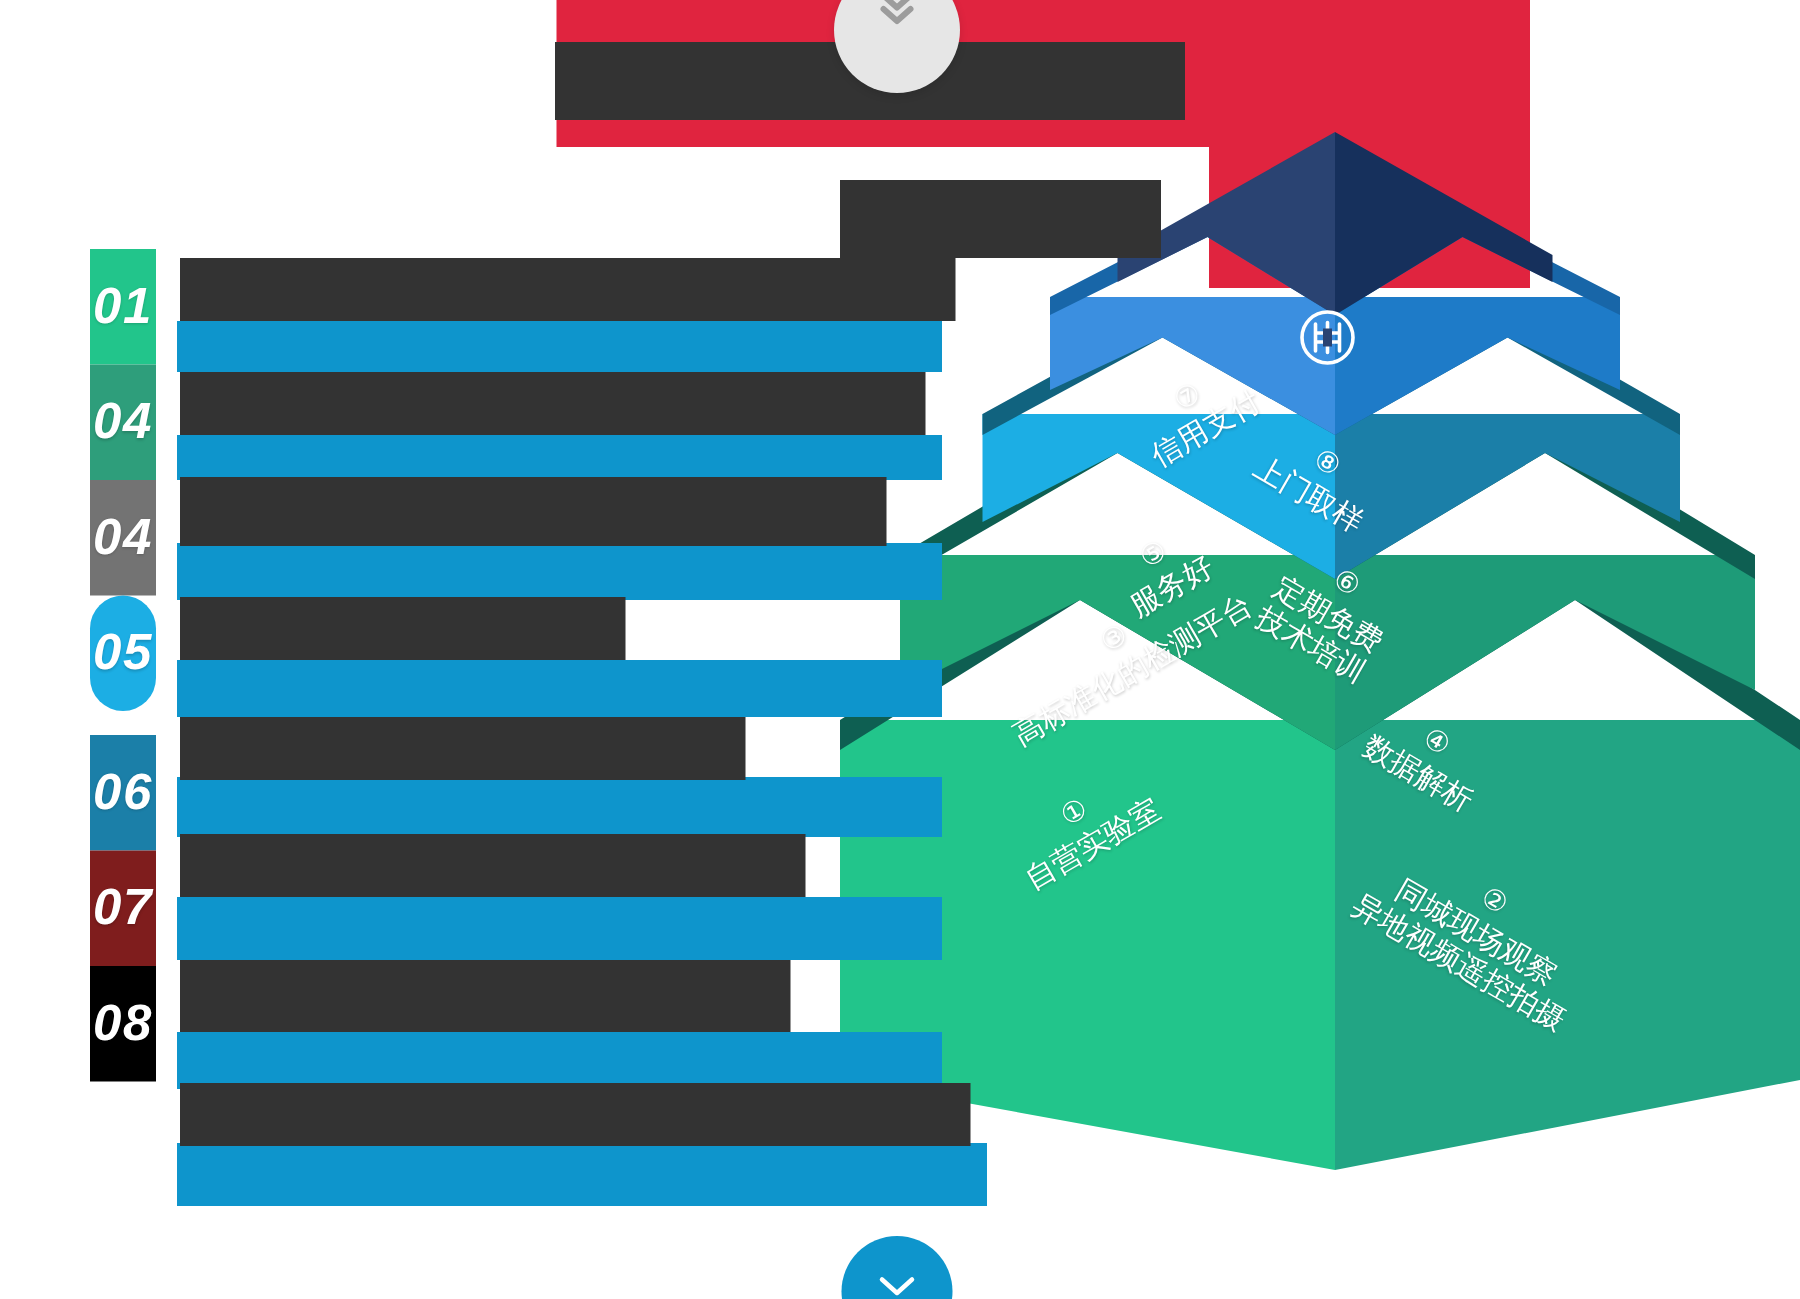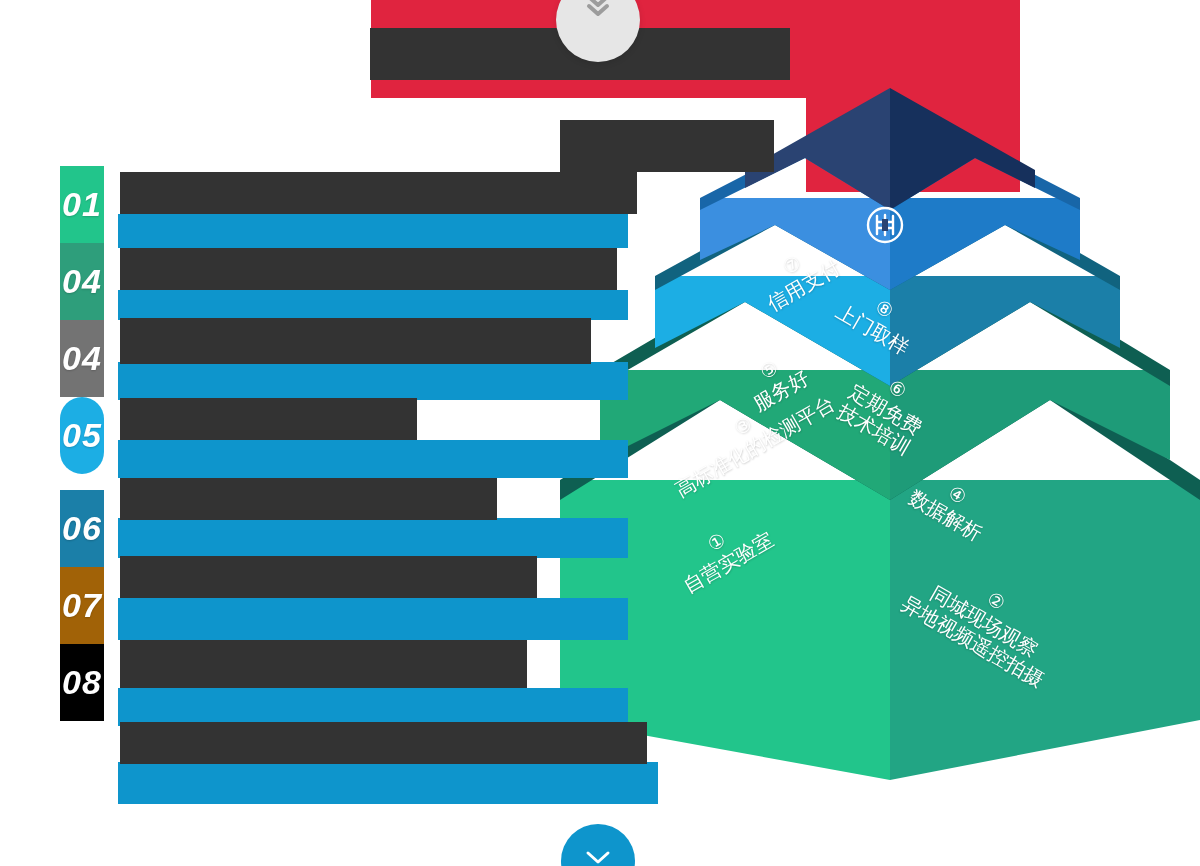--- a/index.html
+++ b/index.html
@@ -191,21 +191,21 @@
       </div>
       <div class="num-badge" style="background: #737373;">
         <span>04</span>
       </div>
       <div class="num-badge" style="background: rgb(28, 174, 228); border-radius: 29px;">
         <span>05</span>
       </div>
       <div class="num-badge" style="background: rgb(27, 127, 168); margin-top: 16px;">
         <span>06</span>
       </div>
-      <div class="num-badge" style="background: #a16207;">
+      <div class="num-badge" style="background: #7f1d1d;">
         <span>07</span>
       </div>
       <div class="num-badge" style="background: #000000;">
         <span>08</span>
       </div>
     </div>
 
   <div id="bottom-wave"></div>
   <div id="expand-btn">
     <svg width="26" height="16" viewBox="0 0 26 16">

